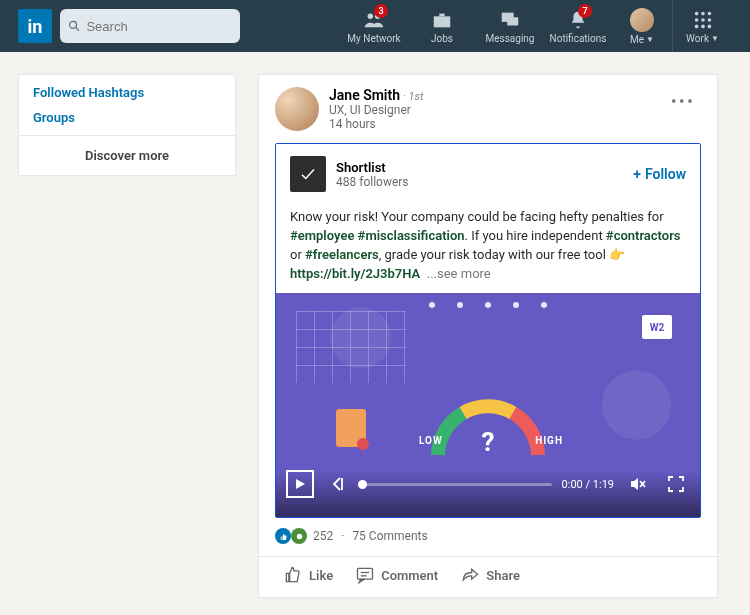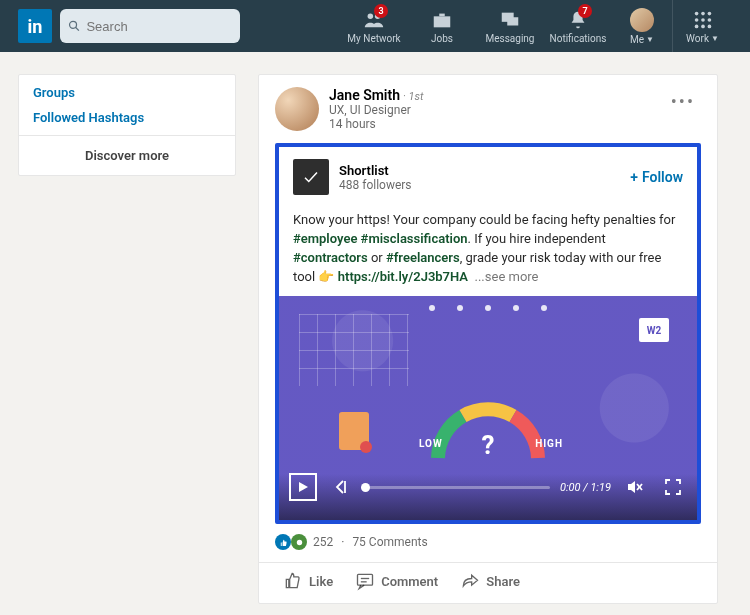--- a/index.html
+++ b/index.html
@@ -34,21 +34,21 @@
   .feed { width: 460px; }
   
   .post { padding: 12px 16px 0; }
   .post-head { display: flex; align-items: flex-start; gap: 10px; }
   .avatar-md { width: 44px; height: 44px; border-radius: 50%; background: radial-gradient(circle at 30% 30%, #f1d6b8, #b07c52); flex: none; }
   .author { flex: 1; font-size: 12px; color: rgba(0,0,0,.6); }
   .author-name { font-size: 14px; font-weight: 600; color: #000; }
   .degree { font-weight: 400; color: rgba(0,0,0,.5); font-size: 11px; font-style: italic; }
   .more { color: rgba(0,0,0,.5); font-size: 18px; letter-spacing: 2px; padding: 4px 6px; }
   
-  .shared { margin-top: 12px; border: 4px solid #1d4ed8; border-radius: 2px; }
+  .shared { margin-top: 12px; border: 1px solid #1d4ed8; border-radius: 2px; }
   .shared-head { display: flex; align-items: center; gap: 10px; padding: 12px 14px; }
   .brand-sq { width: 36px; height: 36px; background: #2e2e2e; border-radius: 2px; display: flex; align-items: center; justify-content: center; }
   .brand-sq svg { width: 18px; height: 18px; stroke: #fff; fill: none; stroke-width: 2; }
   .shared-meta { flex: 1; font-size: 12px; color: rgba(0,0,0,.6); }
   .shared-name { font-weight: 600; font-size: 13px; color: #000; }
   .follow { color: #0073b1; font-weight: 600; font-size: 14px; display: flex; align-items: center; gap: 4px; }
   .post-text { padding: 4px 14px 10px; font-size: 13px; line-height: 1.45; color: rgba(0,0,0,.85); }
   .hashtag, .link { color: #14532d; font-weight: 600; }
   .see-more { color: rgba(0,0,0,.55); }
   
@@ -66,21 +66,21 @@
   .video-dots span { width: 6px; height: 6px; border-radius: 50%; background: #fff; opacity: .85; }
   .gauge { position: absolute; left: 50%; top: 92px; transform: translateX(-50%); text-align: center; color: #fff; }
   .gauge svg { width: 130px; height: 80px; }
   .gauge .lbl { position: absolute; top: 50px; font-size: 10px; font-weight: 700; letter-spacing: 1px; }
   .gauge .lbl.low { left: -4px; }
   .gauge .lbl.high { right: -10px; }
   .gauge .q { position: absolute; left: 50%; top: 42px; transform: translateX(-50%); font-size: 26px; font-weight: 700; }
   .clip-icon { position: absolute; left: 60px; top: 116px; width: 30px; height: 38px; background: #f0a05a; border-radius: 3px; }
   .clip-icon::after { content: ''; position: absolute; right: -3px; bottom: -3px; width: 12px; height: 12px; background: #e04f4f; border-radius: 50%; }
   .w2 { position: absolute; right: 28px; top: 22px; width: 30px; height: 24px; background: #fff; border-radius: 2px; display: flex; align-items: center; justify-content: center; font-size: 10px; font-weight: 700; color: #5b4fbf; }
-  .controls { position: absolute; left: 0; right: 0; bottom: 0; height: 46px; background: linear-gradient(transparent, rgba(20,20,40,.65)); display: flex; align-items: center; padding: 0 10px 20px; gap: 10px; color: #fff; font-style: italic; }
+  .controls { position: absolute; left: 0; right: 0; bottom: 0; height: 46px; background: linear-gradient(transparent, rgba(20,20,40,.65)); display: flex; align-items: center; padding: 0 10px 20px; gap: 10px; color: #fff; }
   .ctrl-btn { width: 28px; height: 28px; display: flex; align-items: center; justify-content: center; }
   .ctrl-btn.play { border: 2px solid #fff; }
   .progress { flex: 1; height: 3px; background: rgba(255,255,255,.35); position: relative; border-radius: 2px; }
   .progress::before { content: ''; position: absolute; left: -4px; top: -3px; width: 9px; height: 9px; background: #fff; border-radius: 50%; }
   .time { font-size: 11px; }
   
   .reactions { display: flex; align-items: center; gap: 6px; padding: 10px 16px 8px; font-size: 12px; color: rgba(0,0,0,.6); }
   .react-icon { width: 16px; height: 16px; border-radius: 50%; display: inline-flex; align-items: center; justify-content: center; }
   .react-icon.like { background: #0077b5; }
   .react-icon.cel { background: #4a8f3c; margin-left: -6px; }
@@ -167,22 +167,22 @@
         </span>
     </div>
 
   </div>
 </div>
 
 <div class="page">
 
   <div class="side">
     <div class="card">
+      <a class="side-link">Followed Hashtags</a>
       <a class="side-link">Groups</a>
-      <a class="side-link">Followed Hashtags</a>
       <div class="side-divider"></div>
       <div class="discover">Discover more</div>
     </div>
   </div>
 
   <div class="feed">
     <div class="card">
 
       <div class="post">
         <div class="post-head">
@@ -206,21 +206,21 @@
               <div class="shared-name">Shortlist</div>
               <div>488 followers</div>
             </div>
             <div class="follow">
                 <span>+</span>
                 <span>Follow</span>
               </div>
           </div>
 
           <div class="post-text">
-            <span>Know your https! Your company could be facing hefty penalties for </span><a class="hashtag">#employee</a>
+            <span>Know your risk! Your company could be facing hefty penalties for </span><a class="hashtag">#employee</a>
             <a class="hashtag">#misclassification</a><span>. If you hire independent </span><a class="hashtag">#contractors</a><span> or </span><a class="hashtag">#freelancers</a><span>, grade your risk today with our free tool 👉 </span><a class="link">https://bit.ly/2J3b7HA</a>
             &nbsp;<span class="see-more">...see more</span>
           </div>
 
           <div class="video">
             <div class="video-grid"></div>
             <div class="video-dots">
                 <span></span>
                 <span></span>
                 <span></span>

